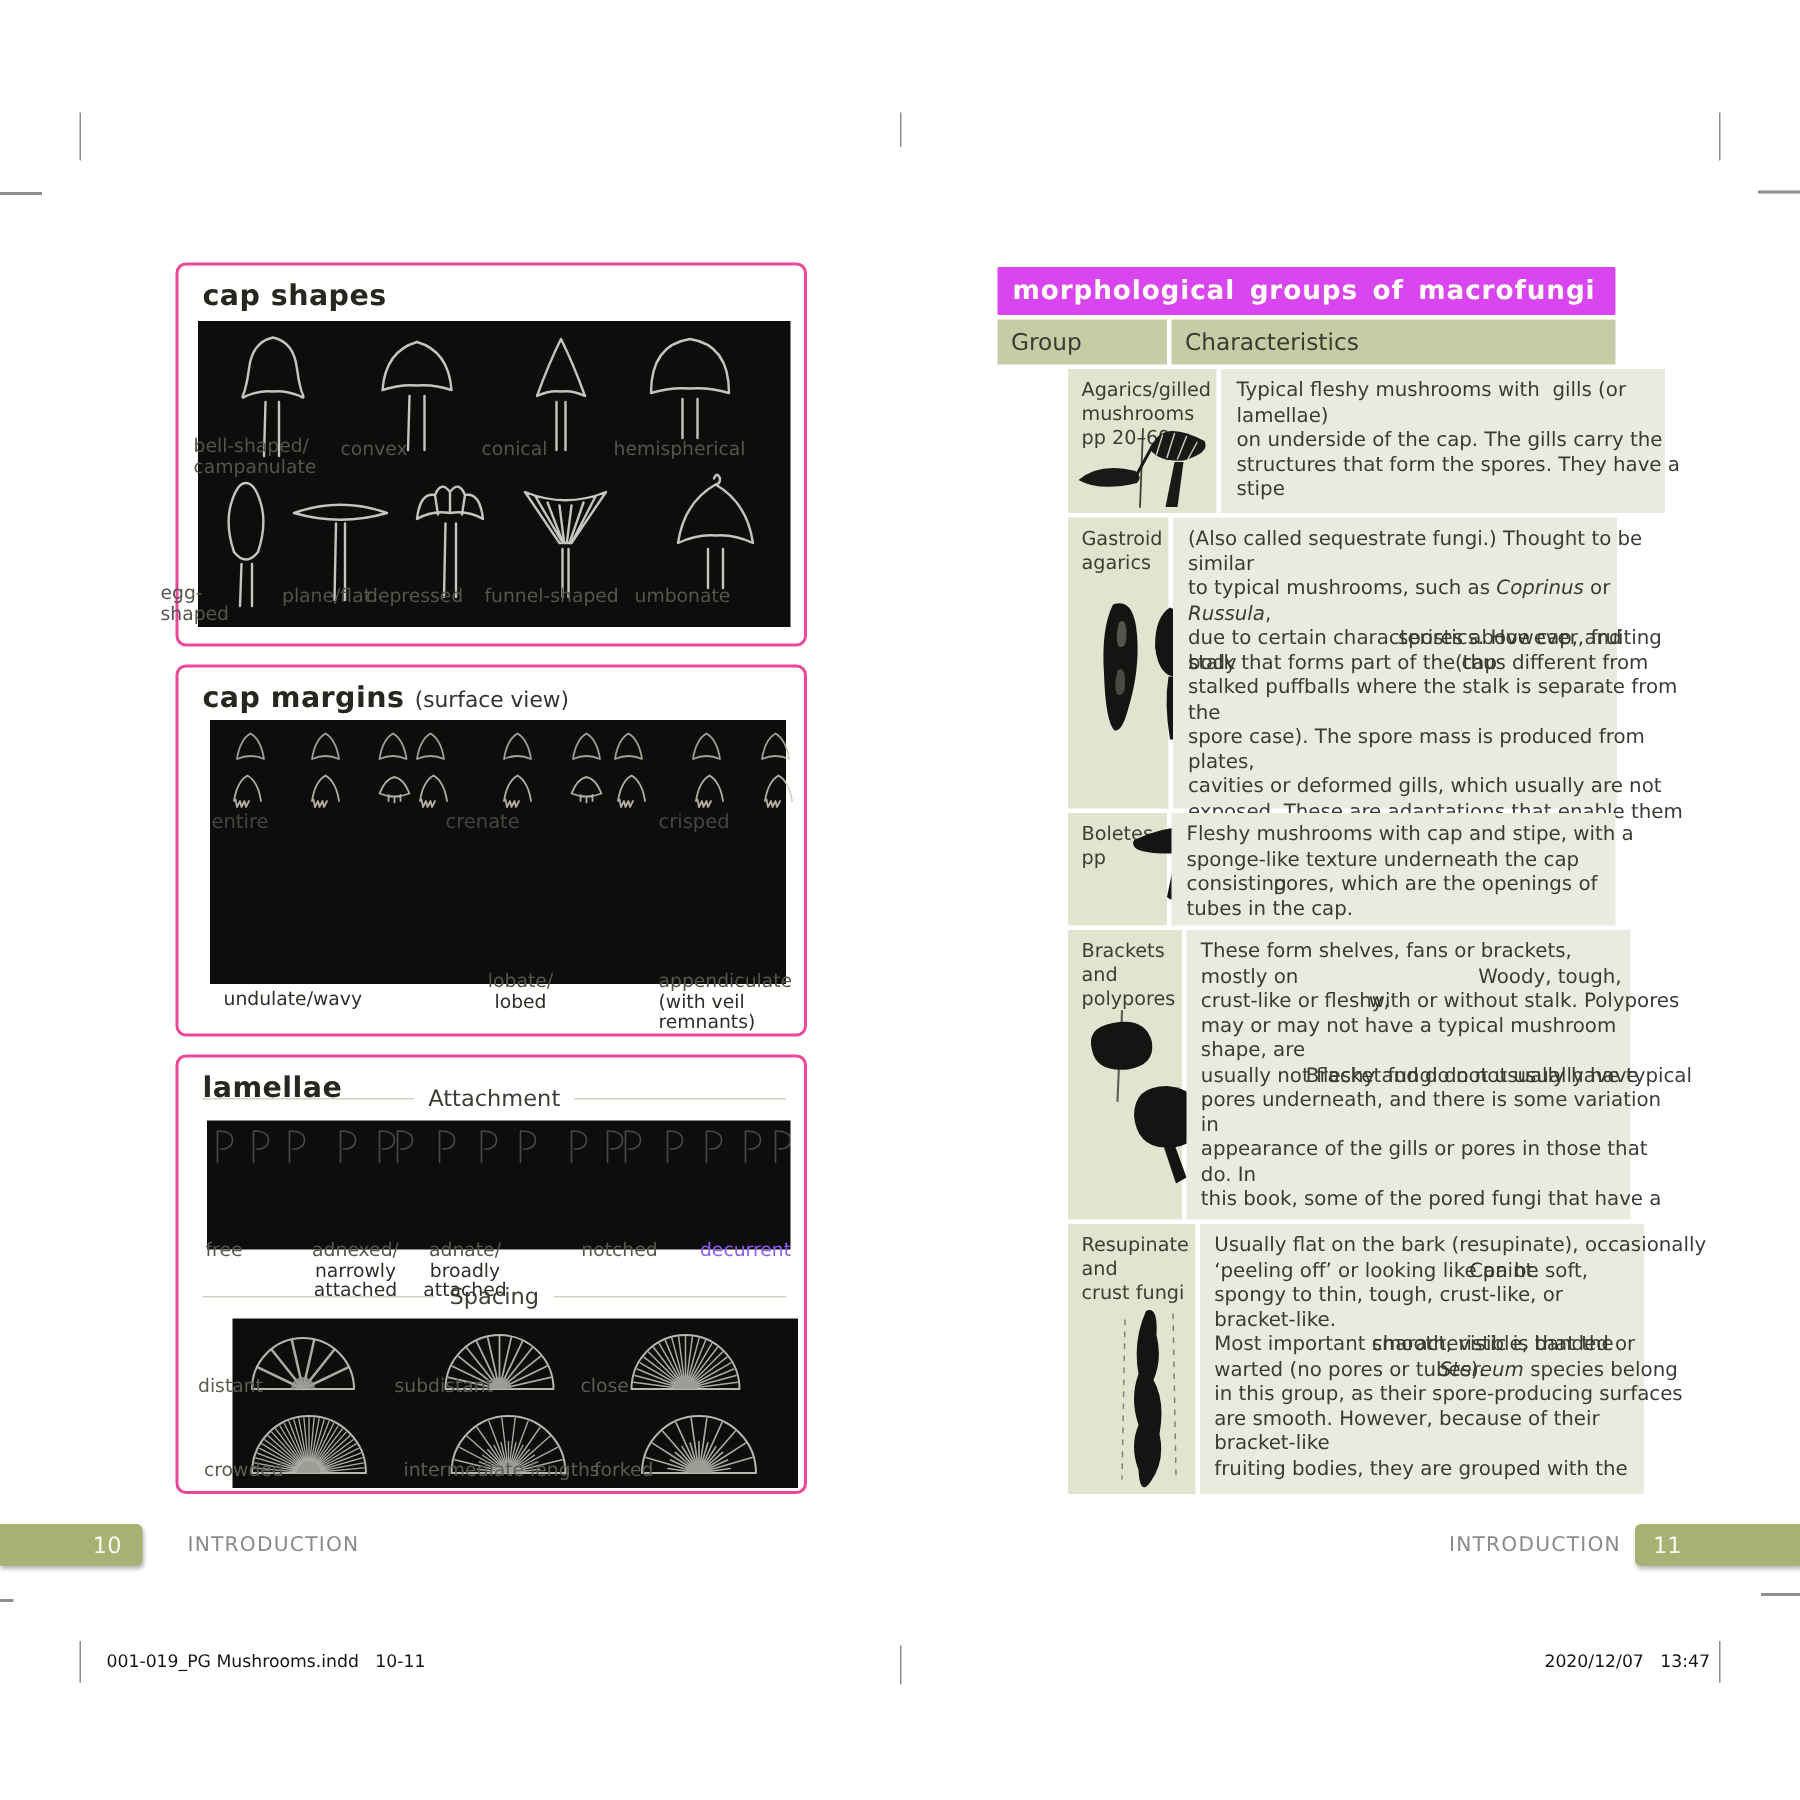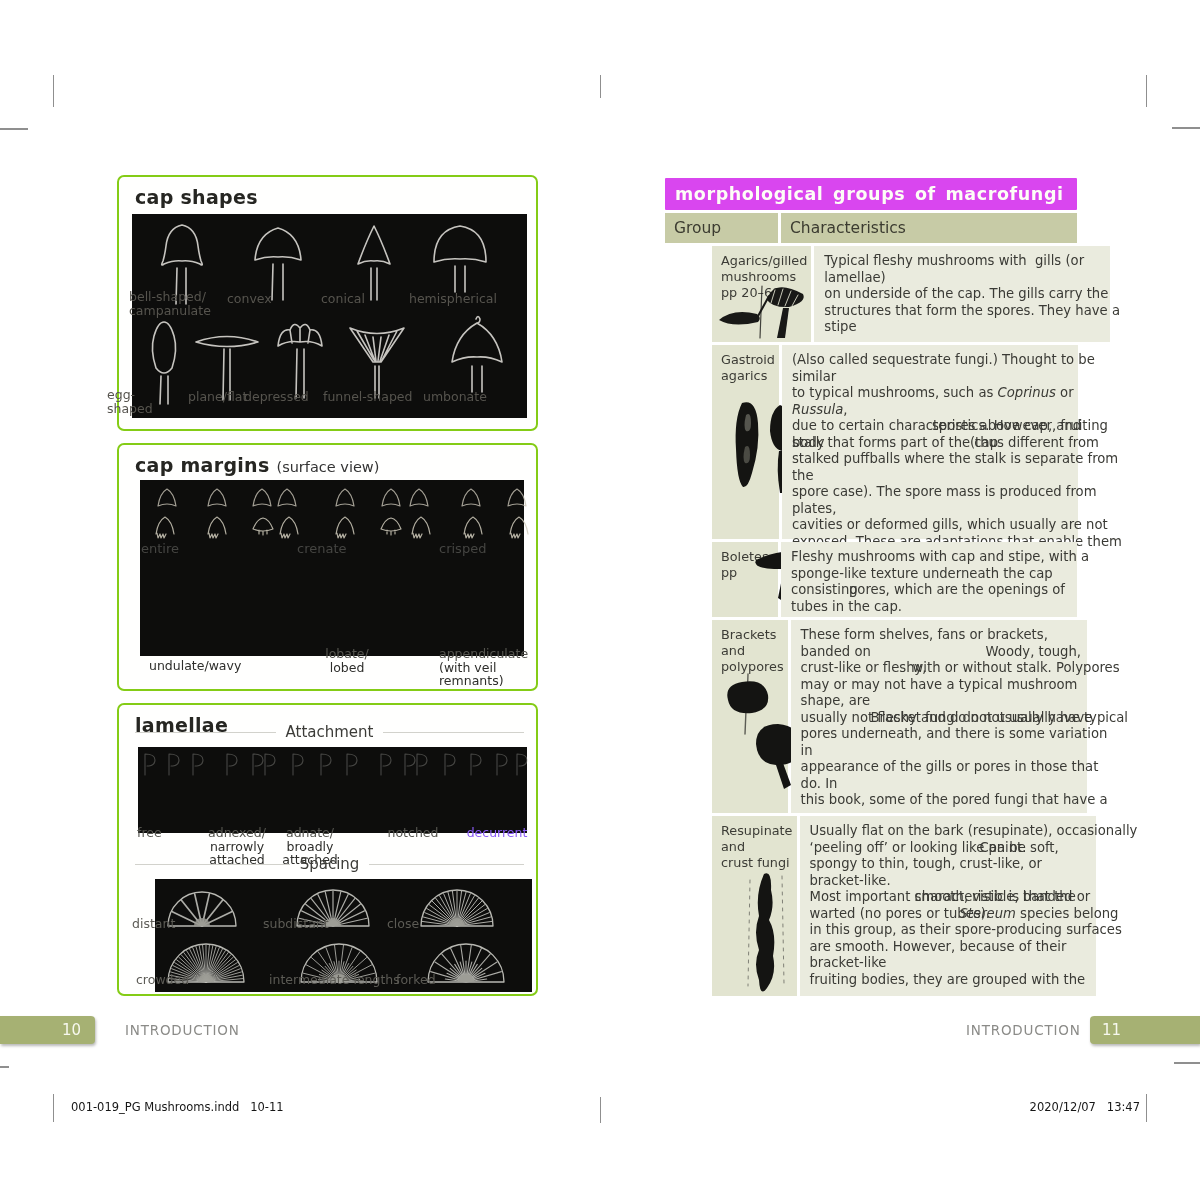--- a/index.html
+++ b/index.html
@@ -2,21 +2,21 @@
 <html><head>
 <meta charset="utf-8">
 <style>
   html,body{margin:0;padding:0;}
   body{width:1200px;height:1200px;position:relative;background:#ffffff;
        font-family:"DejaVu Sans", sans-serif;color:#333330;overflow:hidden;}
   
   .cropv{position:absolute;width:1px;background:#8f8f8f;}
   .croph{position:absolute;height:2px;background:#8f8f8f;}
   
-  .panel{position:absolute;left:117px;width:421px;border:2px solid #84cc16;border-radius:7px;background:#fffffe;box-sizing:border-box;}
+  .panel{position:absolute;left:117px;width:421px;border:2px solid #ec4899;border-radius:7px;background:#fffffe;box-sizing:border-box;}
   .panel-title{position:absolute;left:16px;top:9px;font-size:19px;font-weight:bold;color:#262622;letter-spacing:.3px;}
   .panel-sub{font-size:14.5px;font-weight:normal;color:#333;letter-spacing:0;}
   .blackbox{position:absolute;background:#0d0d0c;}
   .boxlabel{position:absolute;font-size:12.5px;line-height:14px;color:#56544e;text-align:left;}
   .headrule{position:absolute;display:flex;align-items:center;gap:10px;font-size:15px;color:#3c3c38;}
   .headrule:before,.headrule:after{content:"";flex:1;border-top:1px solid #d2d2cc;}
   .outlabel{position:absolute;font-size:12.5px;line-height:13.5px;color:#2e2e2b;}
   .dimline{color:#55554f;}
   
   #table{position:absolute;left:665px;top:178px;width:412px;}
@@ -394,21 +394,21 @@
           <div>polypores</div>
           <span class="gicon" style="position: absolute; left: 6px; top: 52px;"><svg width="88" height="122" viewBox="0 0 88 122" style="position: static;">
               <path d="M30,2 L29,30 M28,38 L27,62" stroke="#3a3a35" stroke-width="1.4" fill="none" opacity="0.8" stroke-linecap="round" stroke-linejoin="round"></path>
               <path d="M10,28 Q6,13 24,10 Q46,6 50,23 Q52,38 34,41 Q13,43 10,28 Z" stroke="none" stroke-width="1" fill="#141412" stroke-linecap="round" stroke-linejoin="round"></path>
               <path d="M38,72 Q38,52 60,52 Q84,54 82,76 Q80,94 58,93 Q40,92 38,72 Z" stroke="none" stroke-width="1" fill="#141412" stroke-linecap="round" stroke-linejoin="round"></path>
               <path d="M58,93 L66,117 L73,113 L65,91 Z" stroke="none" stroke-width="1" fill="#141412" stroke-linecap="round" stroke-linejoin="round"></path>
             </svg></span>
         </div>
         <div class="ccell">
           <div class="tline"><span>These form shelves, fans or brackets,</span></div>
-          <div class="tline"><span>banded on</span><span class="ovl" style="left: 185px;"><span>Woody, tough,</span></span></div>
+          <div class="tline"><span>mostly on</span><span class="ovl" style="left: 185px;"><span>Woody, tough,</span></span></div>
           <div class="tline"><span>crust-like or fleshy,</span><span class="ovl" style="left: 112px;"><span>with or without stalk. Polypores</span></span></div>
           <div class="tline"><span>may or may not have a typical mushroom</span></div>
           <div class="tline"><span>shape, are</span></div>
           <div class="tline"><span>usually not fleshy and do not usually have typical</span><span class="ovl" style="left: 70px;"><span>Bracket fungi do not usually have</span></span></div>
           <div class="tline"><span>pores underneath, and there is some variation</span></div>
           <div class="tline"><span>in</span></div>
           <div class="tline"><span>appearance of the gills or pores in those that</span></div>
           <div class="tline"><span>do. In</span></div>
           <div class="tline"><span>this book, some of the pored fungi that have a</span></div>
         </div>

